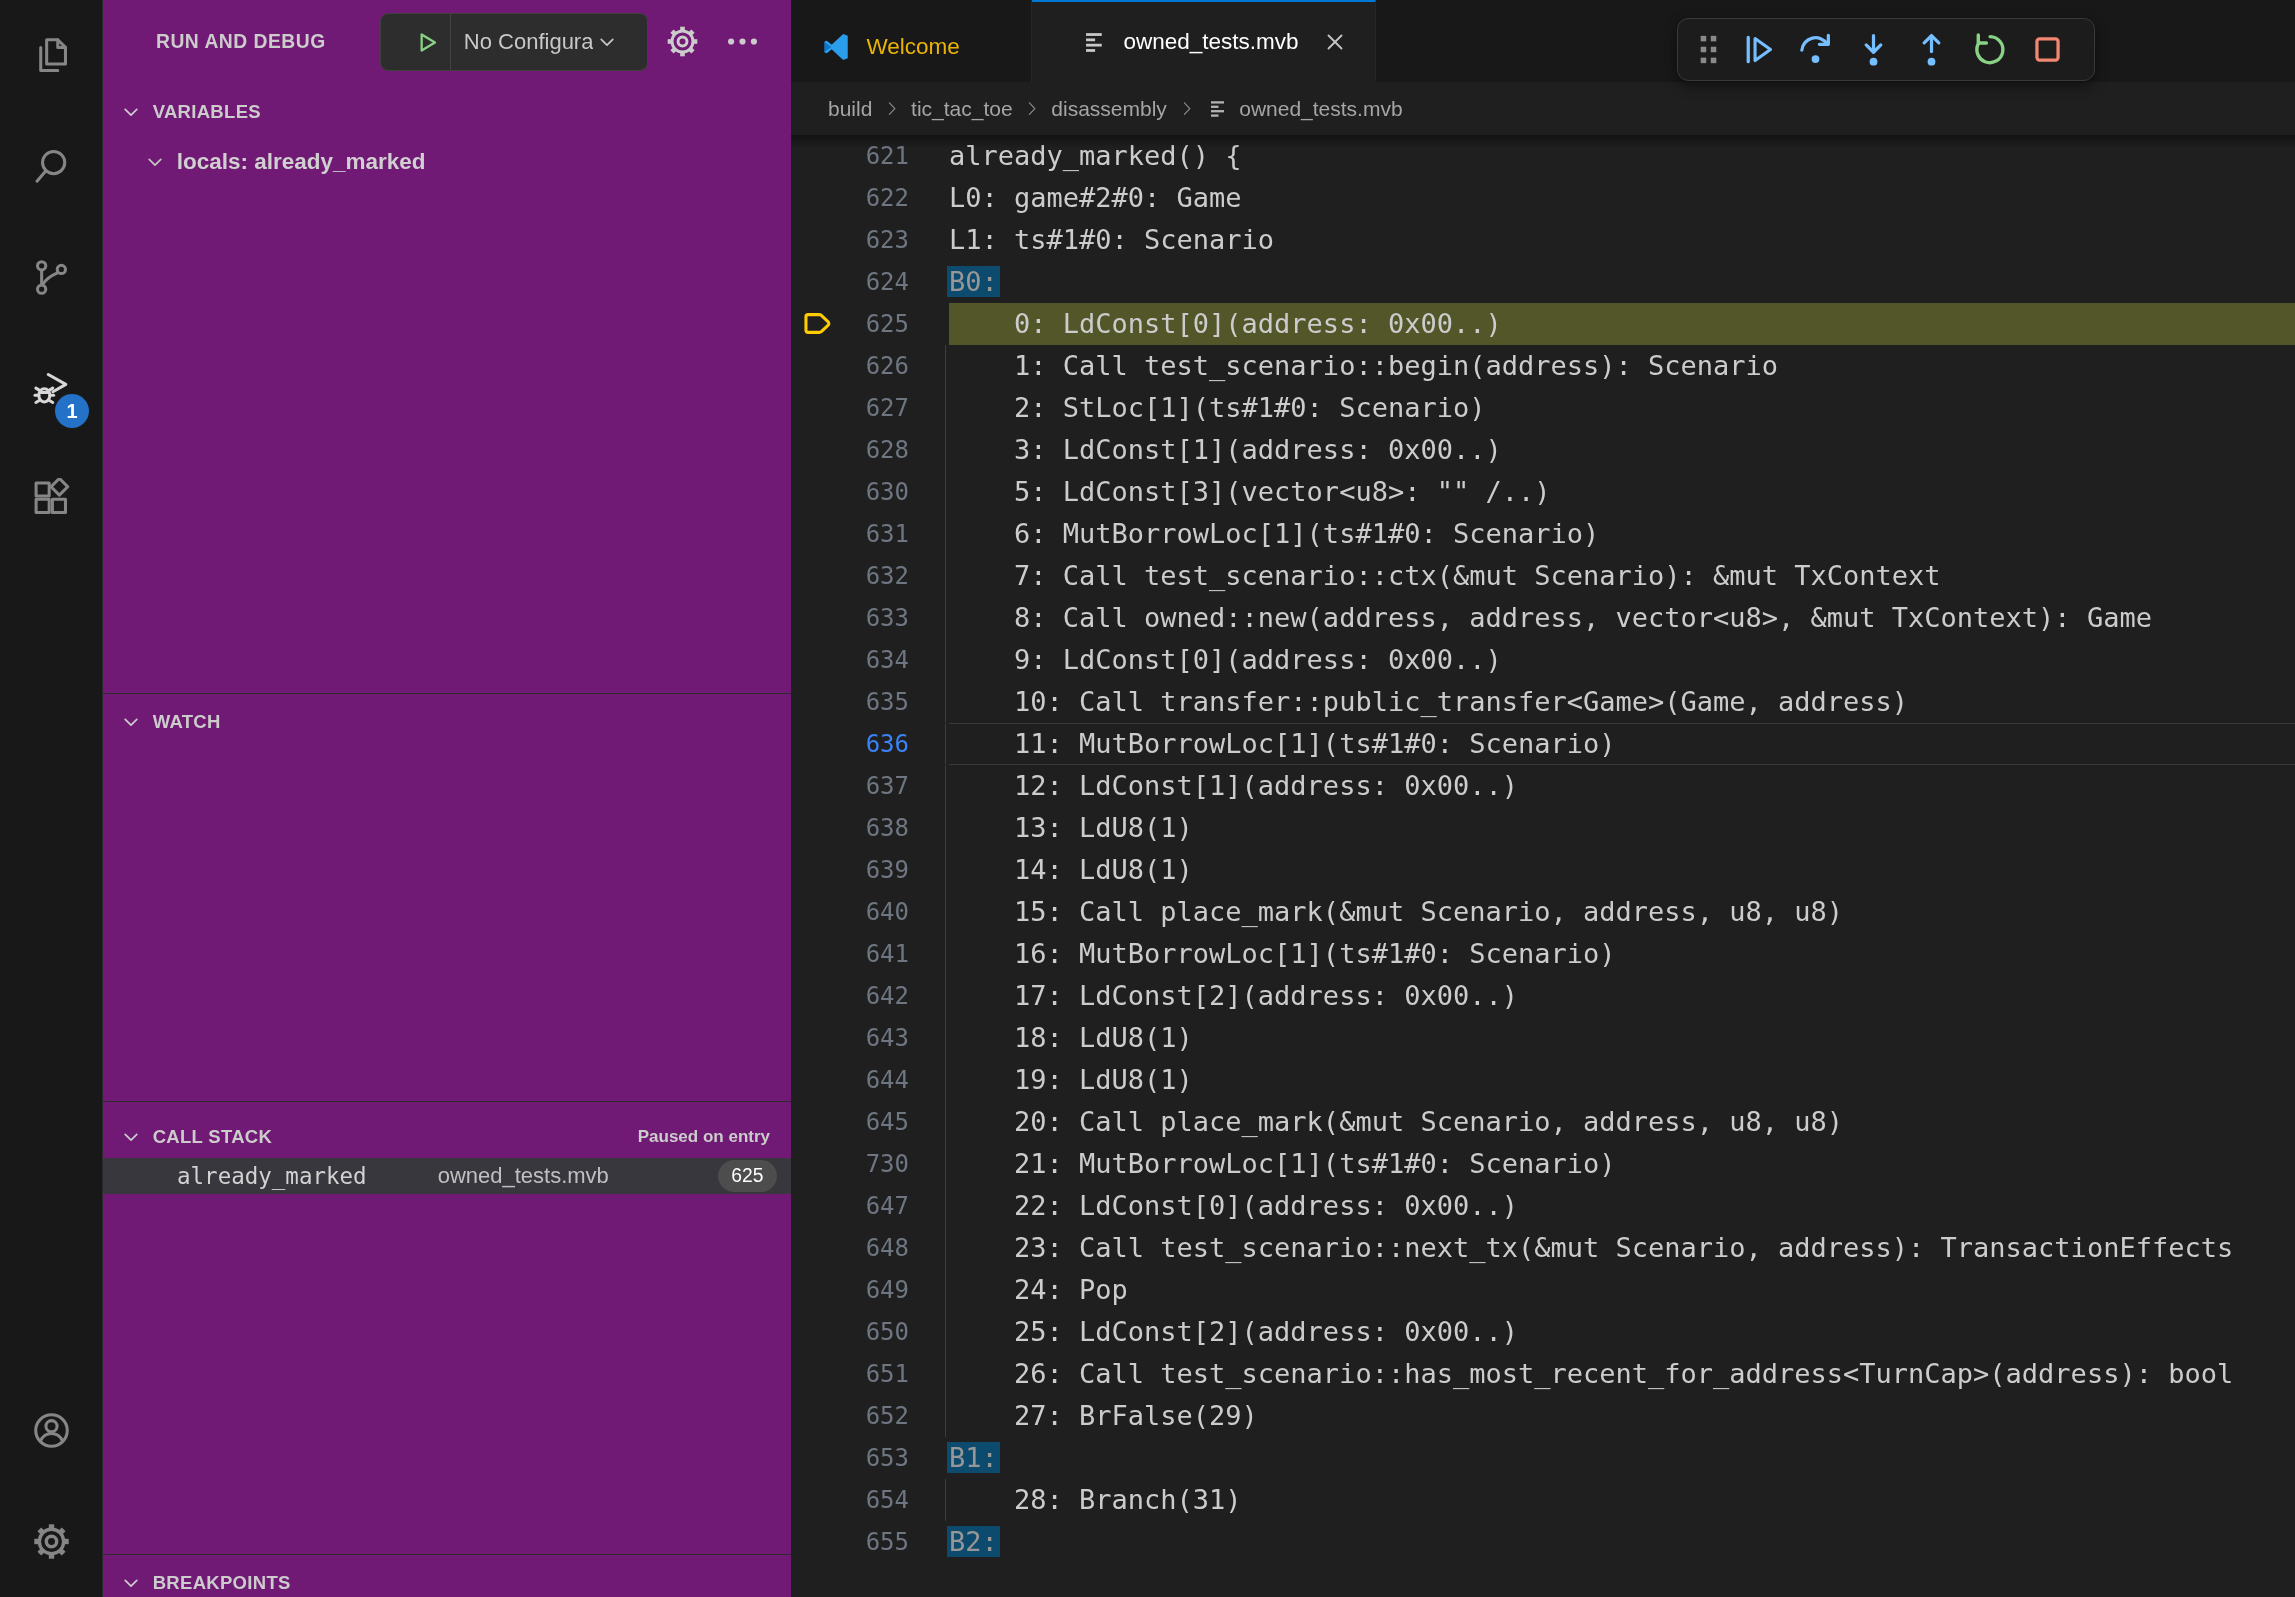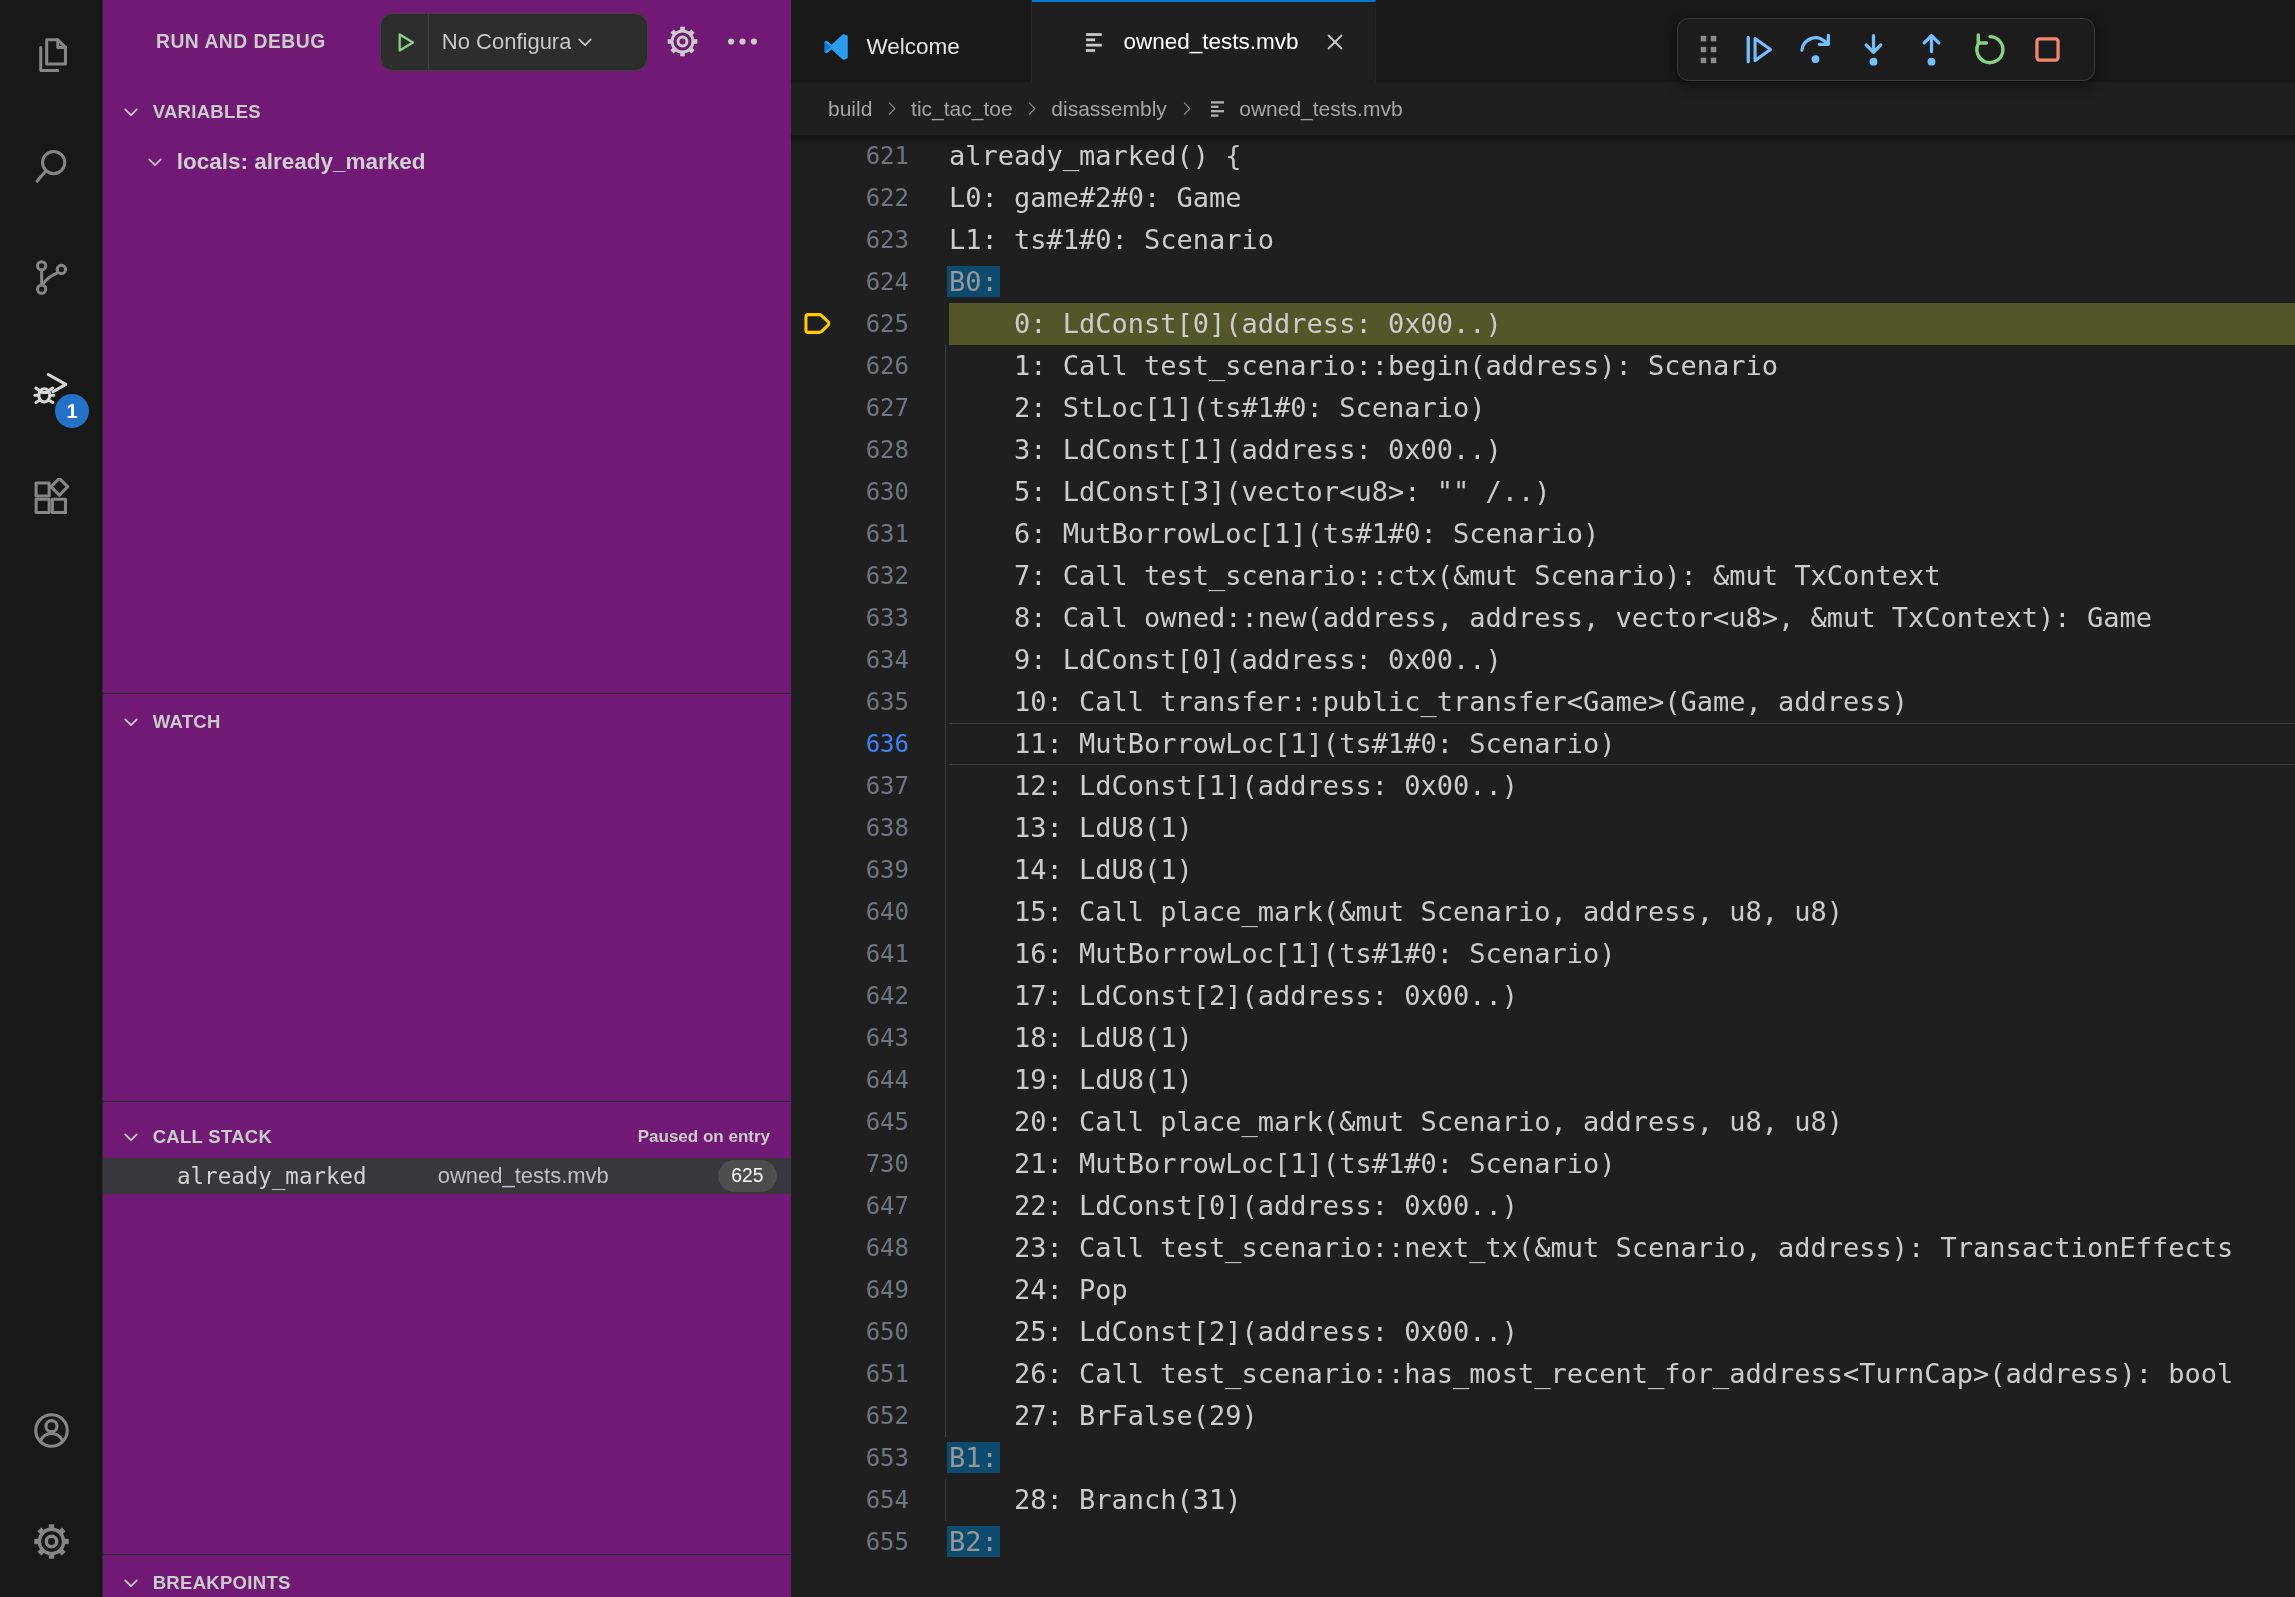--- a/index.html
+++ b/index.html
@@ -21,21 +21,21 @@
     position:absolute;right:13px;bottom:16px;min-width:34px;height:34px;border-radius:17px;
     background:#2472c8;color:#fff;font-size:20px;font-weight:700;
     display:flex;align-items:center;justify-content:center;
   }
   .ab-spacer{flex:1}
   
   .sidebar{position:absolute;left:103px;top:0;bottom:0;width:688px;background:#701a75;border-right:0.8px solid #2b2b2b}
   .sb-title{position:absolute;left:53px;top:31px;font-size:19.3px;font-weight:700;color:#cccccc;letter-spacing:0.5px;white-space:nowrap}
   .config-dd{
     position:absolute;left:277px;top:13px;width:268px;height:58px;background:#2d2d2d;
-    border:0.8px solid #404040;border-radius:13px;display:flex;align-items:center;box-sizing:border-box;cursor:pointer;
+    border:0.8px solid #404040;border-radius:8px;display:flex;align-items:center;box-sizing:border-box;cursor:pointer;padding-left:22px;
   }
   .dd-play{width:47px;display:flex;justify-content:center;color:#89d185}
   .dd-play svg{width:29px;height:29px}
   .dd-sep{width:0.8px;align-self:stretch;background:#424242}
   .dd-label{font-size:22px;color:#c8c8c8;margin-left:13px;white-space:nowrap;overflow:hidden;max-width:150px;flex:none}
   .dd-chev{color:#c8c8c8;margin-left:1.6px}
   .dd-chev svg{width:24px;height:24px}
   .hdr-btn{position:absolute;top:22.5px;color:#cccccc;cursor:pointer}
   .hdr-btn svg{width:37px;height:37px}
   .hdr-btn.gear{left:561px}
@@ -61,21 +61,21 @@
     padding:4px 13px;border-radius:16px;line-height:1.2;
   }
   
   .editorpane{position:absolute;left:791px;top:0;right:0;bottom:0;background:#1f1f1f}
   .tabbar{position:absolute;left:0;right:0;top:0;height:82px;background:#181818;display:flex}
   .tab{
     display:flex;align-items:center;padding:0 32px;height:82px;box-sizing:border-box;
     font-size:22.5px;border-right:0.8px solid #252525;cursor:pointer;white-space:nowrap;
   }
   .tab .tab-icon{margin-right:14.5px;display:flex}
-  .tab.welcome{color:#e5e5e5;padding:11px 71px 0 29px}
+  .tab.welcome{color:#eab308;padding:11px 71px 0 29px}
   .tab.welcome .tab-icon svg{width:32px;height:32px}
   .tab.active-tab{background:#1f1f1f;color:#ffffff;border-top:2.4px solid #0078d4;padding:0 27px 0 48px}
   .tab.active-tab .tab-icon{color:#c9c9c9}
   .tab.active-tab .tab-icon svg{width:29px;height:29px}
   .tab-close{margin-left:24px;color:#c5c5c5;cursor:pointer;display:flex}
   .tab-close svg{width:26px;height:26px}
   .debug-toolbar{
     position:absolute;left:886px;top:17.7px;width:418px;height:63px;background:#1c1c1c;
     border:0.8px solid #3a3a3a;border-radius:11.3px;box-shadow:0 4.8px 13px rgba(0,0,0,.45);
     display:flex;align-items:center;padding:0 11.3px;box-sizing:border-box;z-index:6;

